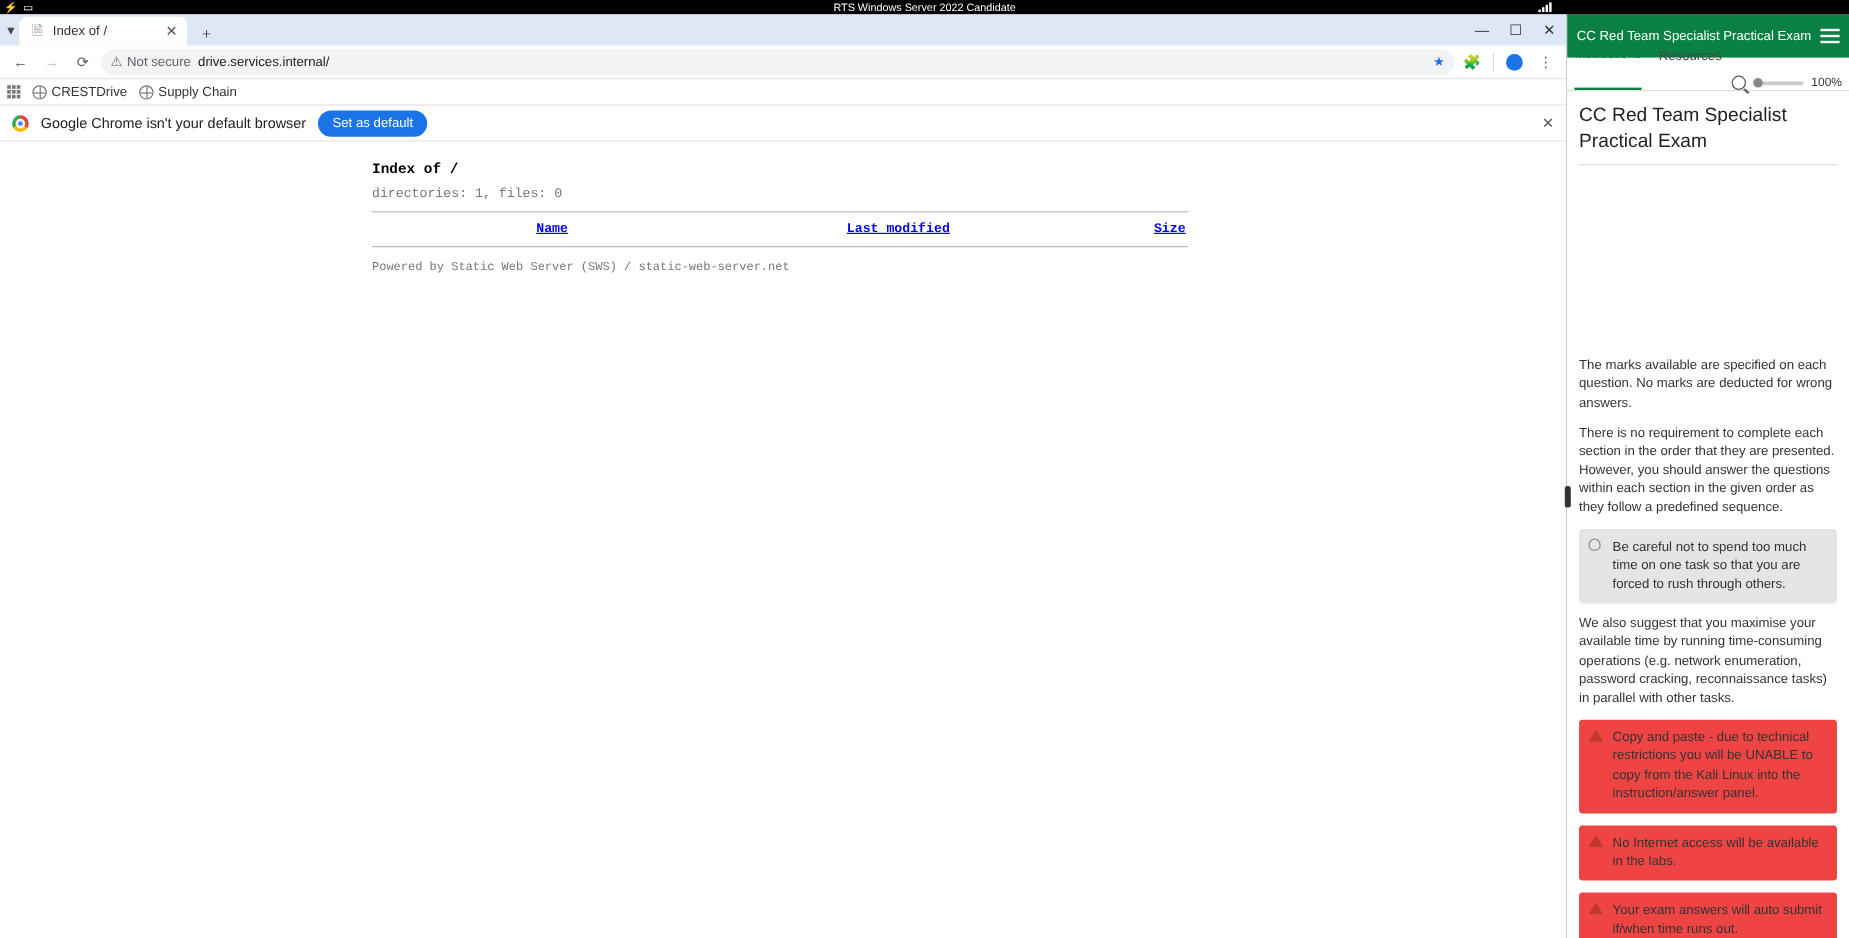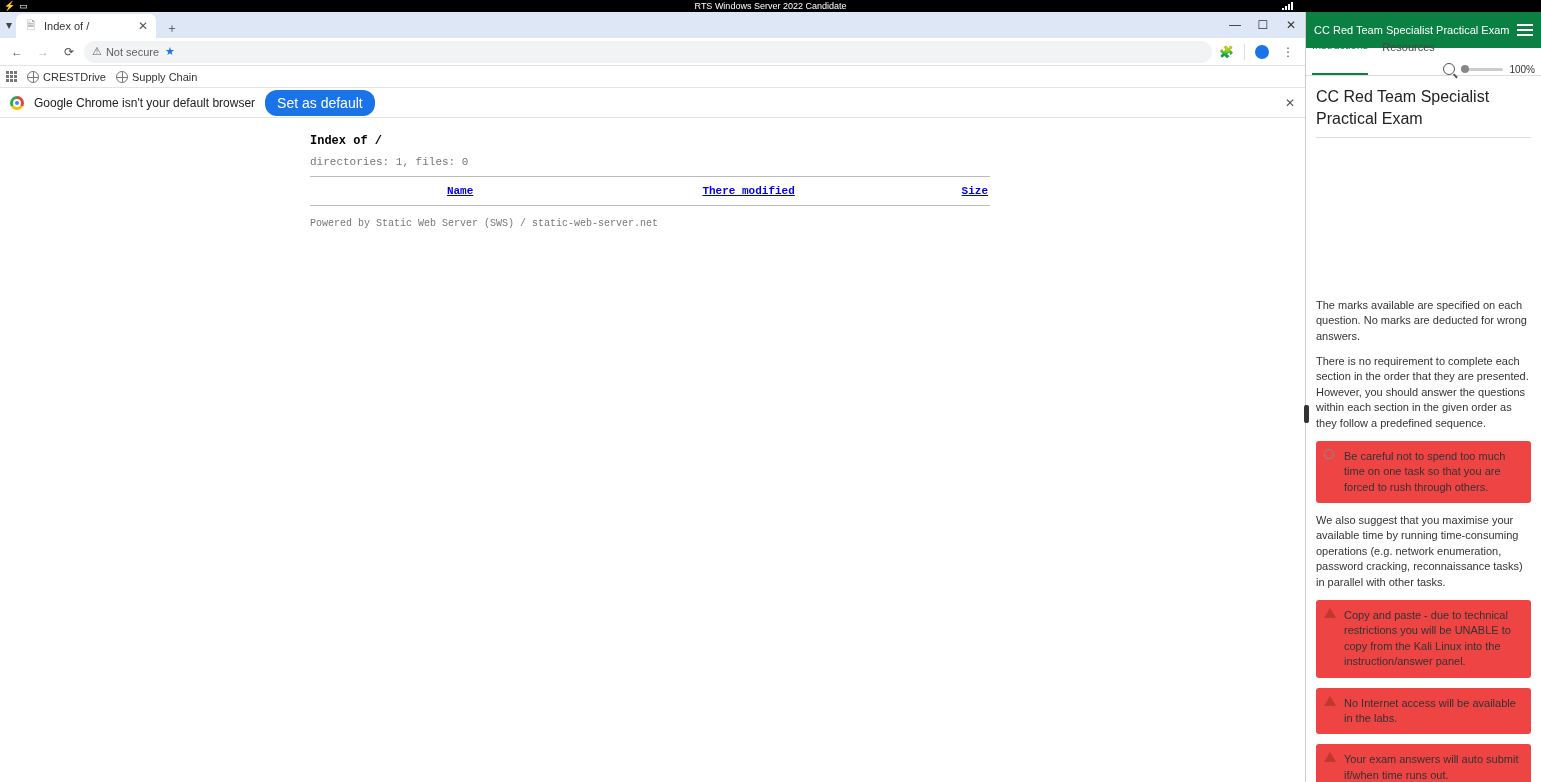--- a/index.html
+++ b/index.html
@@ -47,21 +47,21 @@
     .bm-globe { width:12px; height:12px; border:1px solid #777; border-radius:50%; position:relative; }
     .bm-globe::after{content:"";position:absolute;left:50%;top:0;bottom:0;border-left:1px solid #777;}
     .bm-globe::before{content:"";position:absolute;top:50%;left:0;right:0;border-top:1px solid #777;}
     .apps-icon { display:grid; grid-template-columns:repeat(3,3px); grid-template-rows:repeat(3,3px); gap:1px; }
     .apps-icon span{background:#777;}
 
     
     .infobar { height:30px; display:flex; align-items:center; padding:0 10px; gap:10px; border-bottom:1px solid #e3e3e3; font-size:12px; color:#202124; position:relative; }
     .chrome-dot { width:14px; height:14px; border-radius:50%; background: conic-gradient(#ea4335 0 120deg,#fbbc05 120deg 240deg,#34a853 240deg 360deg); position:relative; }
     .chrome-dot::after{content:"";position:absolute;inset:3px;border-radius:50%;background:#4285f4;border:2px solid #fff;}
-    .setdefault { background:#1a73e8; color:#fff; border:none; border-radius:12px; padding:5px 12px; font-size:14px; cursor:pointer; }
+    .setdefault { background:#1a73e8; color:#fff; border:none; border-radius:12px; padding:5px 12px; font-size:11px; cursor:pointer; }
     .infobar-close { position:absolute; right:10px; cursor:pointer; color:#555; }
 
     
     .page { flex:1; overflow:auto; padding: 16px 0 0 310px; font-family: "Courier New", monospace; font-size:11px; color:#000; }
     .page h1 { font-size:12px; font-weight:bold; margin-bottom:8px; }
     .page .counts { color:#777; margin-bottom:8px; }
     .page hr { border:none; border-top:1px solid #bbb; margin:4px 0; width:680px; }
     .dirtable { width:680px; }
     .dirtable th, .dirtable td { text-align:center; padding:2px 0; }
     .dirtable th a, .dirtable td a { color:#0000ee; text-decoration:underline; }
@@ -82,21 +82,21 @@
     .zoom-track { width:42px; height:3px; background:#ccc; position:relative; border-radius:2px; }
     .zoom-thumb { width:8px; height:8px; background:#888; border-radius:50%; position:absolute; top:-3px; left:0; }
     .mag { width:12px; height:12px; border:1.5px solid #555; border-radius:50%; position:relative; }
     .mag::after{content:"";position:absolute;width:5px;height:1.5px;background:#555;right:-4px;bottom:-2px;transform:rotate(45deg);}
 
     .exam-body { flex:1; overflow:auto; padding:10px 10px 20px 10px; font-size:11px; color:#333; line-height:1.4; }
     .exam-title { font-size:16px; color:#222; margin-bottom:6px; }
     .exam-sep { border:none; border-top:1px solid #ddd; margin:6px 0 160px 0; }
     .exam-body p { margin-bottom:10px; }
     .callout { border-radius:3px; padding:8px 8px 8px 28px; margin-bottom:10px; position:relative; font-size:11px; }
-    .callout.tip { background:#ef4444; }
+    .callout.tip { background:#e5e5e5; }
     .callout.warn { background:#ef4444; }
     .callout .ic { position:absolute; left:8px; top:8px; width:12px; height:12px; }
     .bulb { width:10px; height:10px; border:1px solid #888; border-radius:50% 50% 40% 40%; }
     .tri { width:0;height:0;border-left:6px solid transparent;border-right:6px solid transparent;border-bottom:10px solid #c0392b; position:relative; }
 
     .drag-handle { position:absolute; left:1304px; top:405px; width:5px; height:18px; background:#333; border-radius:2px; cursor:col-resize; }
   </style>
 </head>
 <body>
 
@@ -137,20 +137,21 @@
 
     <div class="toolbar">
       <div class="tbtn">←</div>
       <div class="tbtn" style="color:#bbb;">→</div>
       <div class="tbtn">⟳</div>
       <div class="addr">
         <span class="notsecure">
           <span>⚠</span>
           <span>Not secure</span>
         </span>
+        <input value="drive.services.internal/" style="">
         <span class="addr-star">★</span>
       </div>
       <div class="ext-icon">🧩</div>
       <div class="sep"></div>
       <div class="profile-icon">
           <svg width="16" height="16">
             <circle cx="8" cy="8" r="7"></circle>
           </svg>
         </div>
       <div class="menu-icon">⋮</div>
@@ -188,21 +189,21 @@
     </div>
 
     <div class="page">
       <h1>Index of /</h1>
       <div class="counts">directories: 1, files: 0</div>
       <hr>
       <table class="dirtable">
         <tbody>
             <tr>
           <th><a href="#">Name</a></th>
-          <th><a href="#">There modified</a></th>
+          <th><a href="#">Last modified</a></th>
           <th class="col-size"><a href="#">Size</a></th>
         </tr>
       </tbody>
         </table>
       <hr>
       <div class="footer">Powered by Static Web Server (SWS) / static-web-server.net</div>
     </div>
   </div>
 
   <div class="right-pane">

